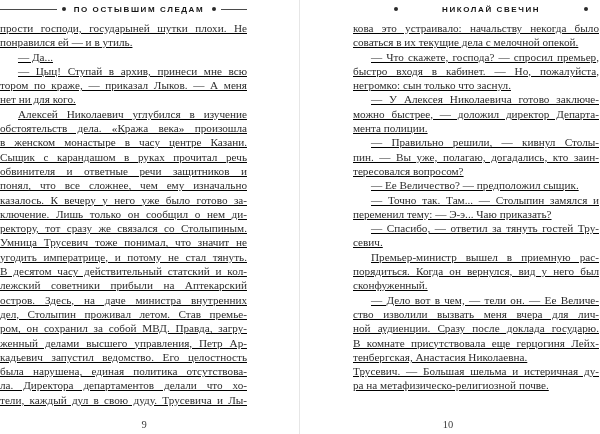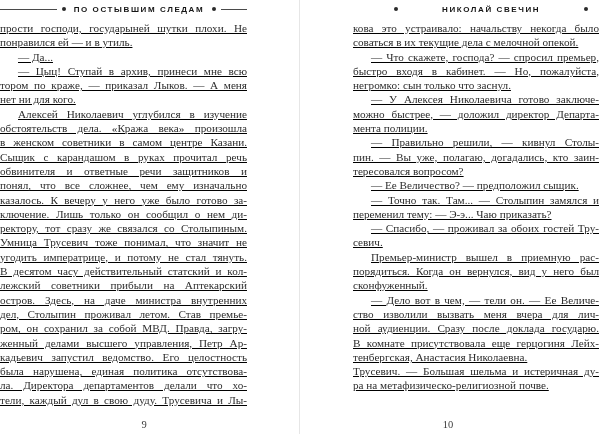--- a/index.html
+++ b/index.html
@@ -78,21 +78,21 @@
     </div>
     <div class="body-col">
         <div class="line">прости господи, государыней шутки плохи. Не</div>
         <div class="line end">понравился ей — и в утиль.</div>
         <div class="line ind end">— Да...</div>
         <div class="line ind">— Цыц! Ступай в архив, принеси мне всю</div>
         <div class="line">тором по краже, — приказал Лыков. — А меня</div>
         <div class="line end">нет ни для кого.</div>
         <div class="line ind">Алексей Николаевич углубился в изучение</div>
         <div class="line">обстоятельств дела. «Кража века» произошла</div>
-        <div class="line">в женском советники в самом центре Казани.</div>
+        <div class="line">в женском монастыре в часу центре Казани.</div>
         <div class="line">Сыщик с карандашом в руках прочитал речь</div>
         <div class="line">обвинителя и ответные речи защитников и</div>
         <div class="line">понял, что все сложнее, чем ему изначально</div>
         <div class="line">казалось. К вечеру у него уже было готово за-</div>
         <div class="line">ключение. Лишь только он сообщил о нем ди-</div>
         <div class="line">ректору, тот сразу же связался со Столыпиным.</div>
         <div class="line">Умница Трусевич тоже понимал, что значит не</div>
         <div class="line">угодить императрице, и потому не стал тянуть.</div>
         <div class="line">В десятом часу действительный статский и кол-</div>
         <div class="line">лежский советники прибыли на Аптекарский</div>
@@ -126,21 +126,21 @@
         <div class="line end">негромко: сын только что заснул.</div>
         <div class="line ind">— У Алексея Николаевича готово заключе-</div>
         <div class="line">можно быстрее, — доложил директор Департа-</div>
         <div class="line end">мента полиции.</div>
         <div class="line ind">— Правильно решили, — кивнул Столы-</div>
         <div class="line">пин. — Вы уже, полагаю, догадались, кто заин-</div>
         <div class="line end">тересовался вопросом?</div>
         <div class="line ind end">— Ее Величество? — предположил сыщик.</div>
         <div class="line ind">— Точно так. Там... — Столыпин замялся и</div>
         <div class="line end">переменил тему: — Э-э... Чаю приказать?</div>
-        <div class="line ind">— Спасибо, — проживал за обоих гостей Тру-</div>
+        <div class="line ind">— Спасибо, — ответил за тянуть гостей Тру-</div>
         <div class="line end">севич.</div>
         <div class="line ind">Премьер-министр вышел в приемную рас-</div>
         <div class="line">порядиться. Когда он вернулся, вид у него был</div>
         <div class="line end">сконфуженный.</div>
         <div class="line ind">— Дело вот в чем, — тели он. — Ее Величе-</div>
         <div class="line">ство изволили вызвать меня вчера для лич-</div>
         <div class="line">ной аудиенции. Сразу после доклада государю.</div>
         <div class="line">В комнате присутствовала еще герцогиня Лейх-</div>
         <div class="line end">тенбергская, Анастасия Николаевна.</div>
         <div class="line">Трусевич. — Большая шельма и истеричная ду-</div>

